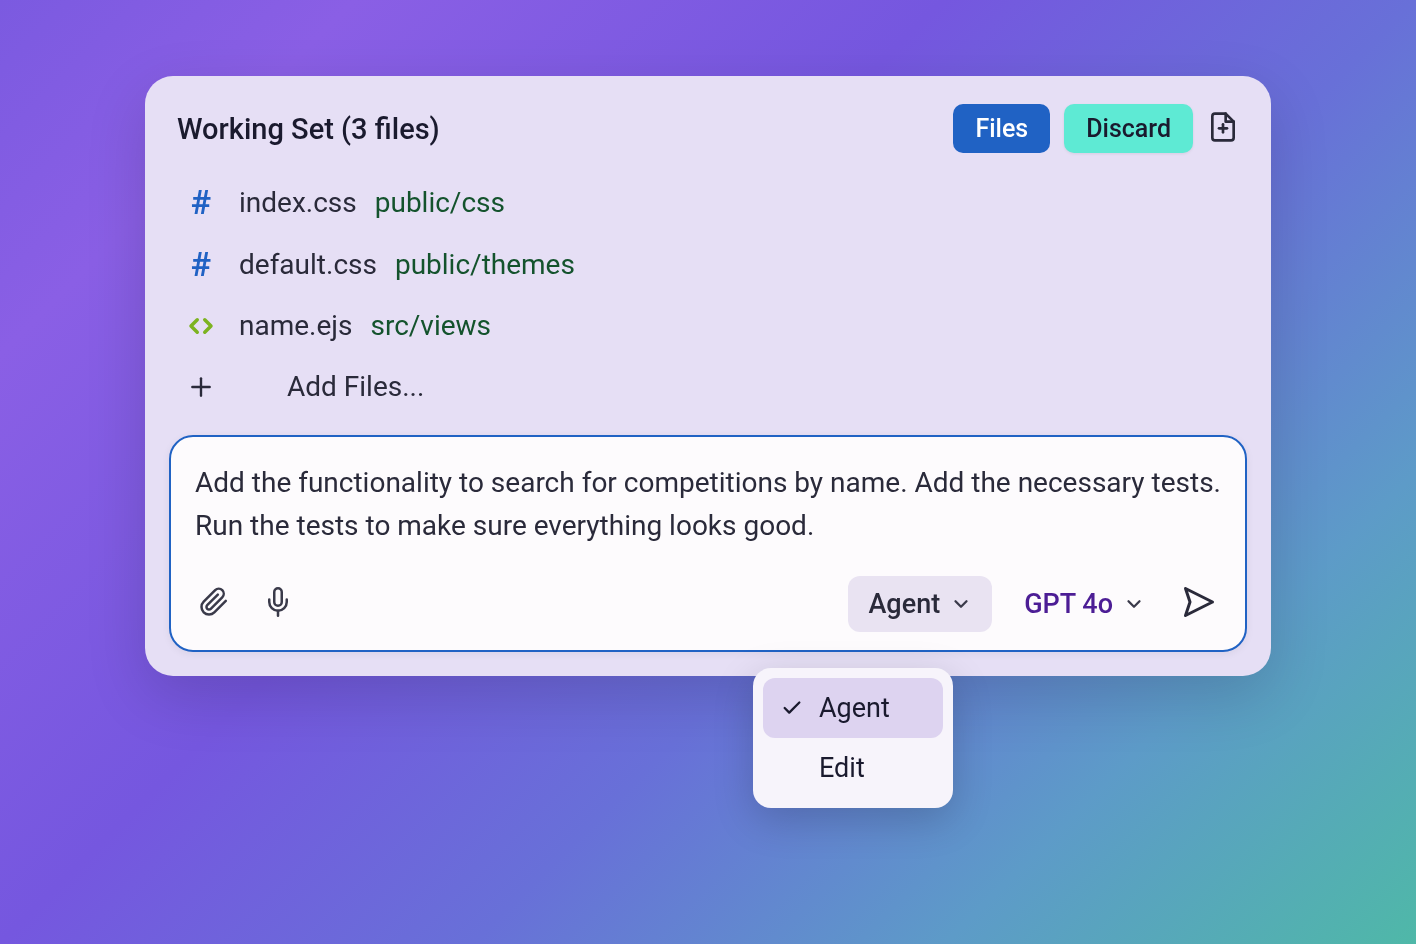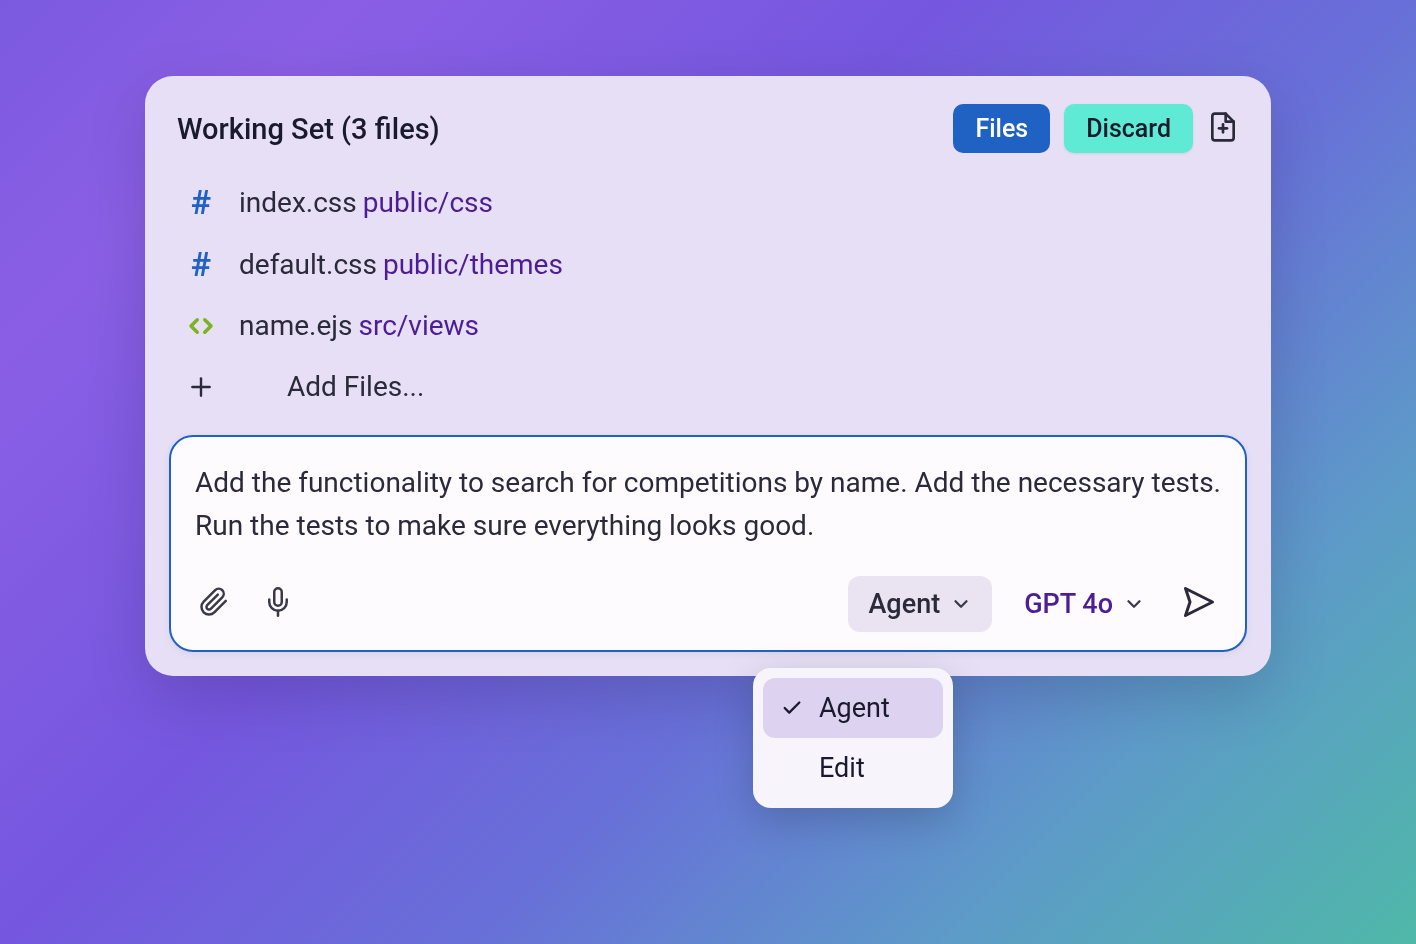--- a/index.html
+++ b/index.html
@@ -108,22 +108,22 @@
       font-weight: 700;
     }
     
     .file-name {
       font-size: 28px;
       color: #2a2a3a;
     }
     
     .file-path {
       font-size: 28px;
-      color: #4c1d95;
-      margin-left: 2px;
+      color: #14532d;
+      margin-left: 14px;
     }
     
     .add-row {
       display: flex;
       align-items: center;
       gap: 22px;
       padding: 14px 8px;
       cursor: pointer;
     }
     

